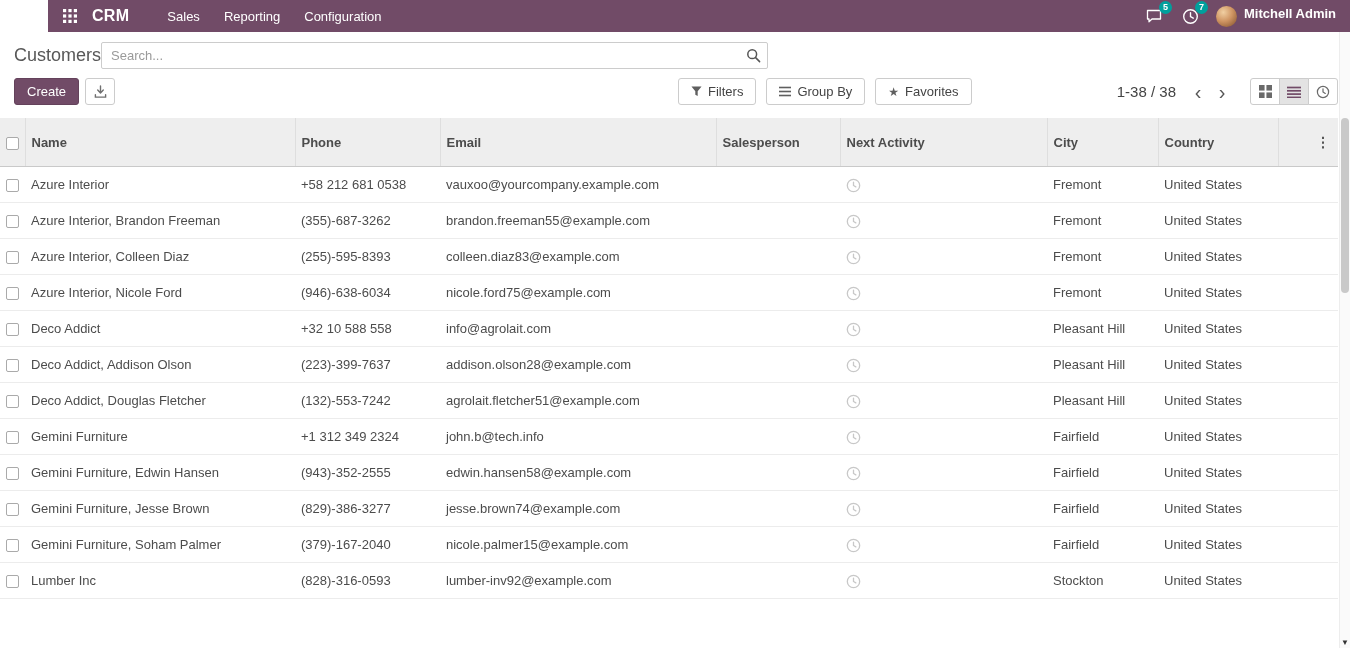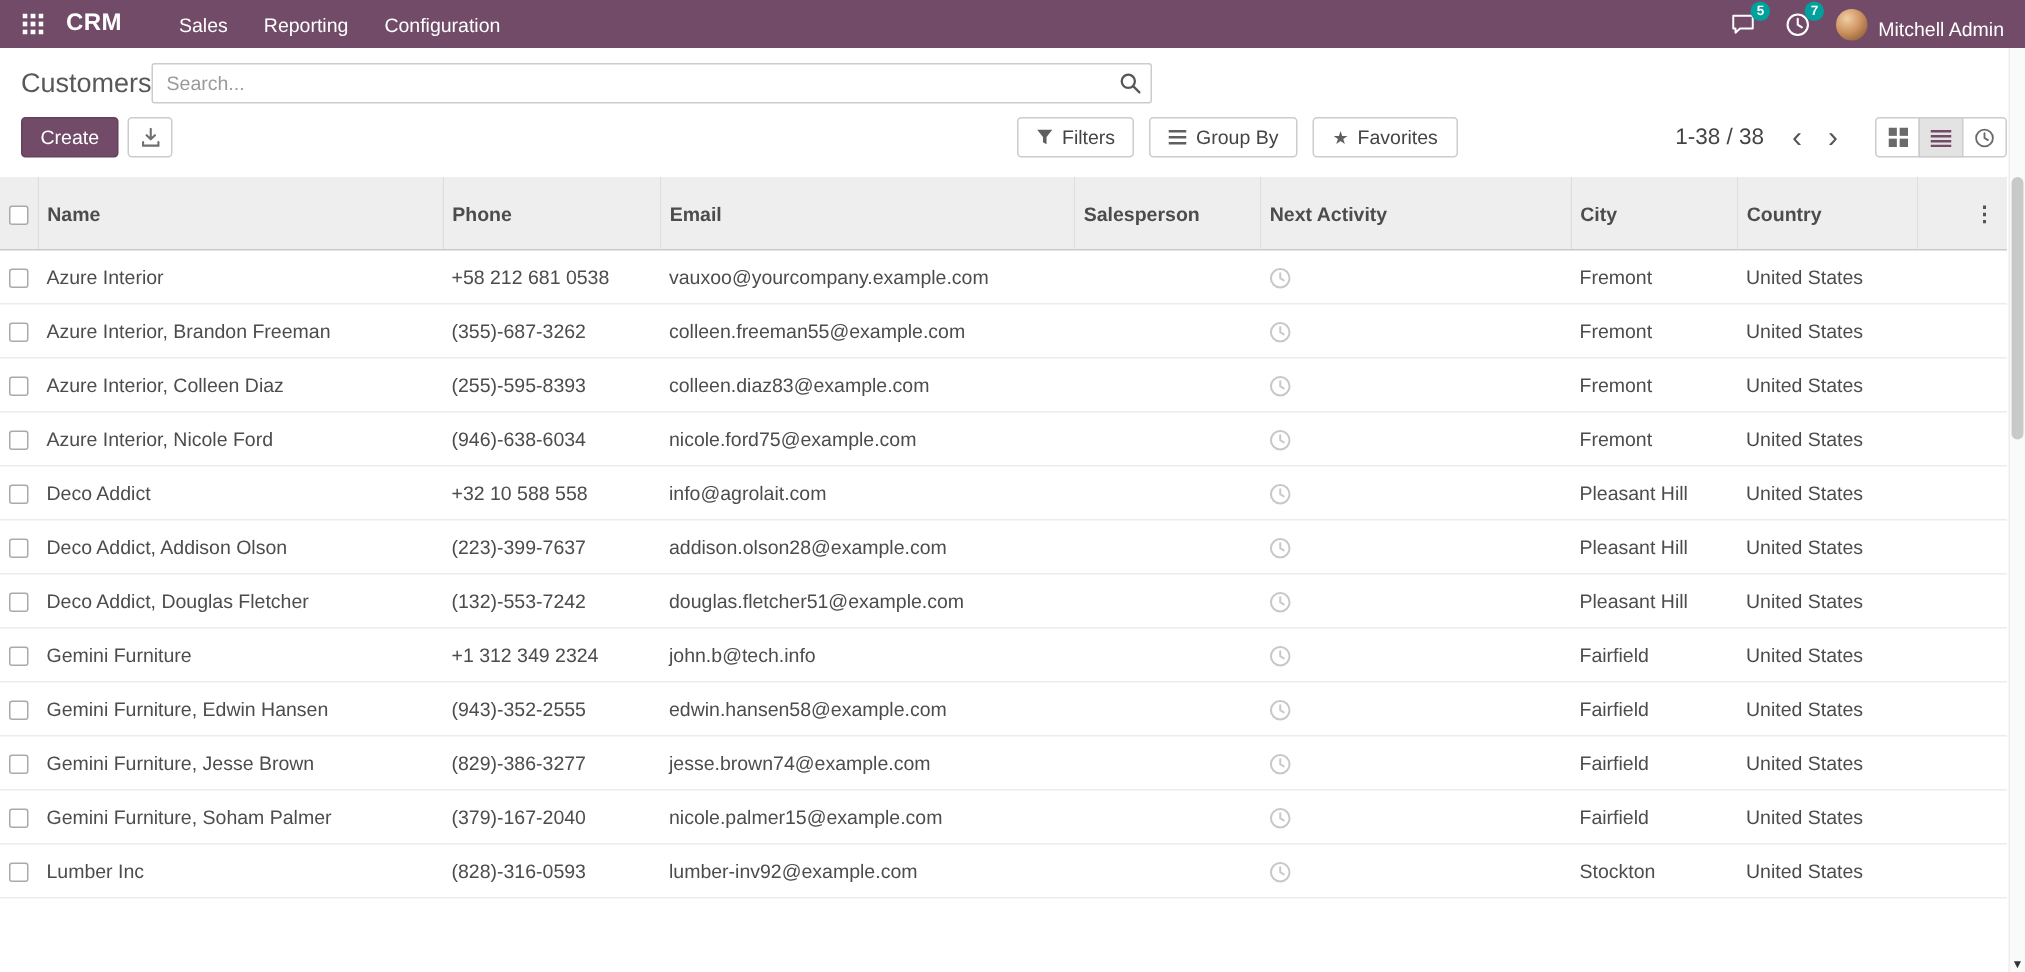--- a/index.html
+++ b/index.html
@@ -3,30 +3,30 @@
 <meta charset="utf-8">
 <style>
   * { box-sizing: border-box; }
   html, body { margin: 0; padding: 0; }
   body {
     width: 1350px; height: 648px; overflow: hidden; position: relative;
     font-family: "Liberation Sans", sans-serif; background: #fff; color: #4c4c4c;
   }
 
   
-  .navbar { height: 32px; background: #714B67; color: #fff; display: flex; align-items: center; padding: 0 10px; }
+  .navbar { height: 32px; background: #714B67; color: #fff; display: flex; align-items: center; padding: 0 10px; margin-left: 48px; }
   .apps-btn { width: 24px; height: 24px; display: flex; align-items: center; justify-content: center; cursor: pointer; }
   .brand { font-size: 16px; font-weight: bold; margin: 0 26px 0 10px; letter-spacing: .3px; }
   .nav-menu { display: flex; }
   .nav-item { font-size: 13px; padding: 20px 12px; cursor: pointer; }
   .nav-spacer { flex: 1; }
   .systray { display: flex; align-items: center; gap: 16px; padding-right: 4px; }
   .tray-icon { position: relative; width: 20px; height: 20px; display: flex; align-items: center; justify-content: center; cursor: pointer; }
   .badge { position: absolute; top: -5px; right: -8px; background: #00A09D; color: #fff; font-size: 9px; line-height: 1; padding: 2px 4px; border-radius: 8px; font-weight: bold; }
-  .user { display: flex; align-items: flex-end; gap: 7px; cursor: pointer; }
+  .user { display: flex; align-items: flex-start; gap: 7px; cursor: pointer; font-weight: bold; }
   .avatar { width: 21px; height: 21px; border-radius: 50%; background: radial-gradient(circle at 35% 30%, #f0cfa2 0%, #cf9563 45%, #7d4c28 100%); }
   .user-name { font-size: 13px; }
 
   
   .cp-row1 { display: flex; justify-content: flex-start; align-items: center; padding: 10px 9px 0 14px; }
   .page-title { font-size: 18px; color: #585858; }
   .search-wrap { position: relative; width: 667px; }
   .search-input {
     width: 100%; height: 27px; border: 1px solid #ccc; border-radius: 2px;
     font-family: "Liberation Sans", sans-serif; font-size: 13px; padding: 0 28px 0 9px; color: #14532d; outline: none;
@@ -255,21 +255,21 @@
     <td>Fremont</td>
     <td>United States</td>
     <td></td>
   </tr>
         <tr>
     <td>
       <input type="checkbox" style="">
     </td>
     <td>Azure Interior, Brandon Freeman</td>
     <td>(355)-687-3262</td>
-    <td>colleen.freeman55@example.com</td>
+    <td>brandon.freeman55@example.com</td>
     <td></td>
     <td class="activity-cell">
       <svg width="15" height="15" viewBox="0 0 16 16">
         <circle cx="8" cy="8" r="6.6" fill="none" stroke="#c8c8c8" stroke-width="1.4"></circle>
         <path d="M8 4.4 V8 l2.5 1.5" fill="none" stroke="#c8c8c8" stroke-width="1.4" stroke-linecap="round"></path>
       </svg>
     </td>
     <td>Fremont</td>
     <td>United States</td>
     <td></td>
@@ -345,21 +345,21 @@
     <td>Pleasant Hill</td>
     <td>United States</td>
     <td></td>
   </tr>
         <tr>
     <td>
       <input type="checkbox" style="">
     </td>
     <td>Deco Addict, Douglas Fletcher</td>
     <td>(132)-553-7242</td>
-    <td>douglas.fletcher51@example.com</td>
+    <td>agrolait.fletcher51@example.com</td>
     <td></td>
     <td class="activity-cell">
       <svg width="15" height="15" viewBox="0 0 16 16">
         <circle cx="8" cy="8" r="6.6" fill="none" stroke="#c8c8c8" stroke-width="1.4"></circle>
         <path d="M8 4.4 V8 l2.5 1.5" fill="none" stroke="#c8c8c8" stroke-width="1.4" stroke-linecap="round"></path>
       </svg>
     </td>
     <td>Pleasant Hill</td>
     <td>United States</td>
     <td></td>

